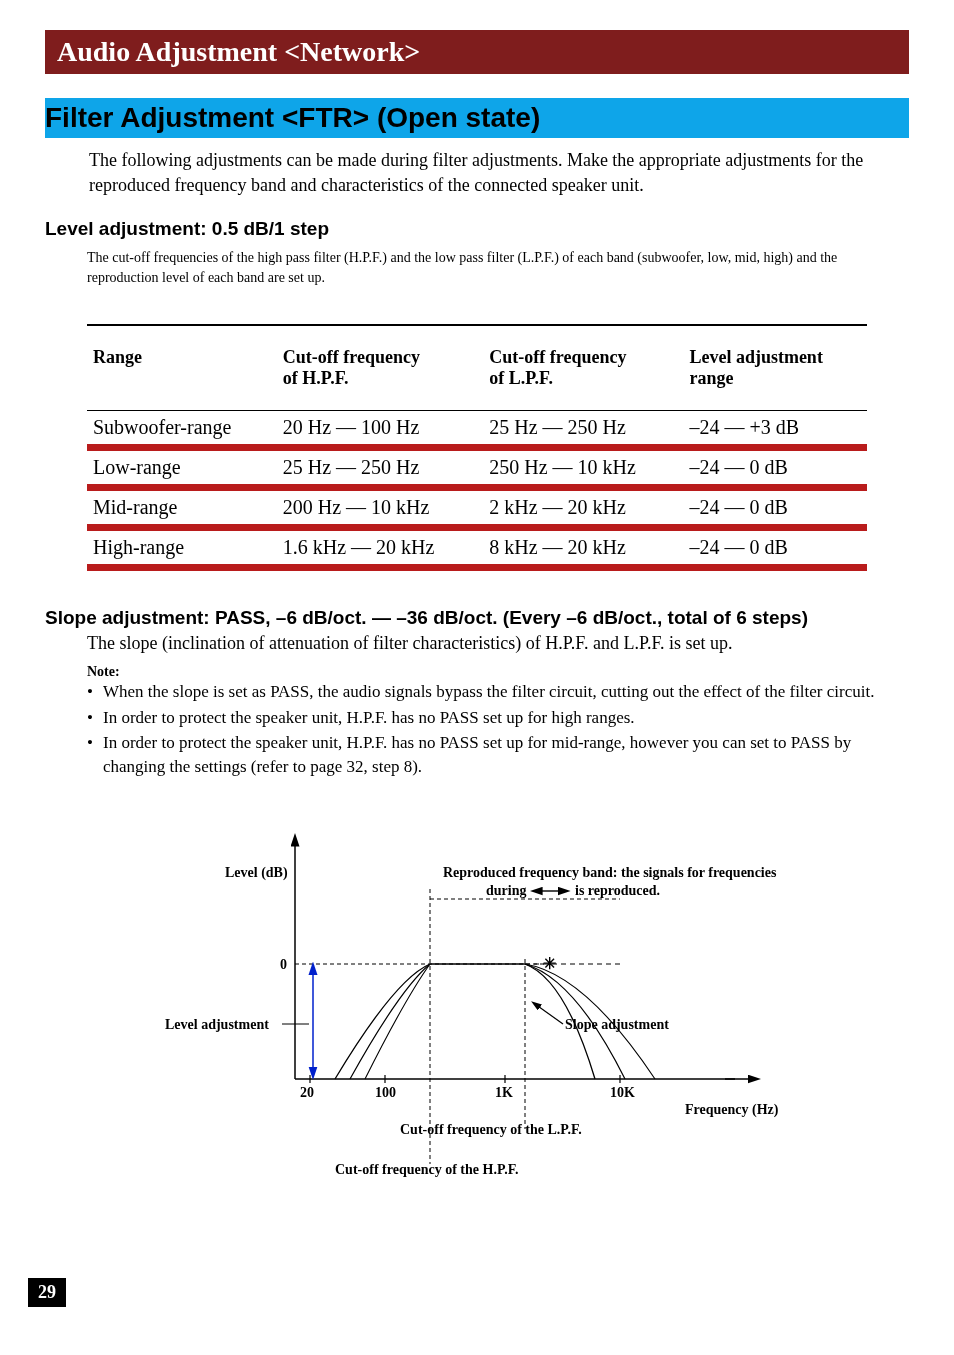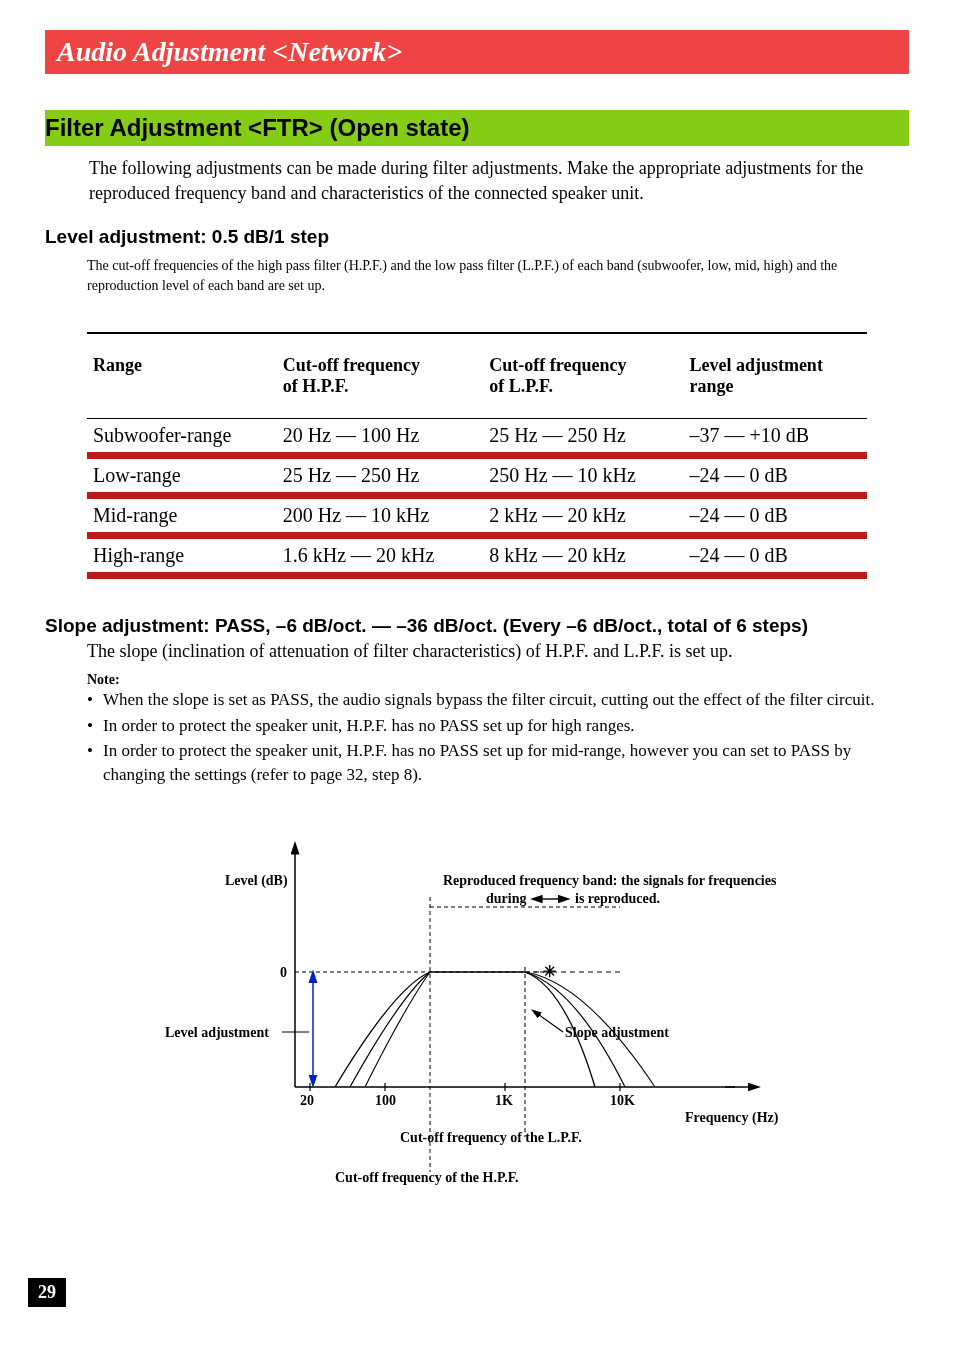--- a/index.html
+++ b/index.html
@@ -9,31 +9,30 @@
     }
     body {
       font-family: 'Times New Roman', Times, serif;
       background: #fff;
       color: #000;
       width: 954px;
       margin: 0 auto;
       padding: 30px 45px 30px 45px;
     }
     .title-bar {
-      background: #ef4444;
+      background: #7f1d1d;
       color: #fff;
       padding: 6px 12px;
       font-size: 28px;
-      font-style: italic;
-      font-weight: bold;
-      margin-bottom: 36px;
+      font-weight: bold;
+      margin-bottom: 24px;
     }
     .section-header {
-      background: #84cc16;
-      font-size: 24px;
+      background: #0ea5e9;
+      font-size: 28px;
       font-weight: bold;
       font-family: Arial, Helvetica, sans-serif;
       padding: 4px 0;
       margin-bottom: 10px;
     }
     .intro {
       font-size: 18px;
       line-height: 1.4;
       margin-left: 44px;
       margin-bottom: 20px;
@@ -146,21 +145,21 @@
       <th>Cut-off frequency<br>of H.P.F.</th>
       <th>Cut-off frequency<br>of L.P.F.</th>
       <th>Level adjustment<br>range</th>
     </tr>
   </thead>
   <tbody id="table-body">
       <tr>
         <td>Subwoofer-range</td>
         <td>20 Hz — 100 Hz</td>
         <td>25 Hz — 250 Hz</td>
-        <td>–37 — +10 dB</td>
+        <td>–24 — +3 dB</td>
       </tr>
       <tr>
         <td>Low-range</td>
         <td>25 Hz — 250 Hz</td>
         <td>250 Hz — 10 kHz</td>
         <td>–24 — 0 dB</td>
       </tr>
       <tr>
         <td>Mid-range</td>
         <td>200 Hz — 10 kHz</td>

